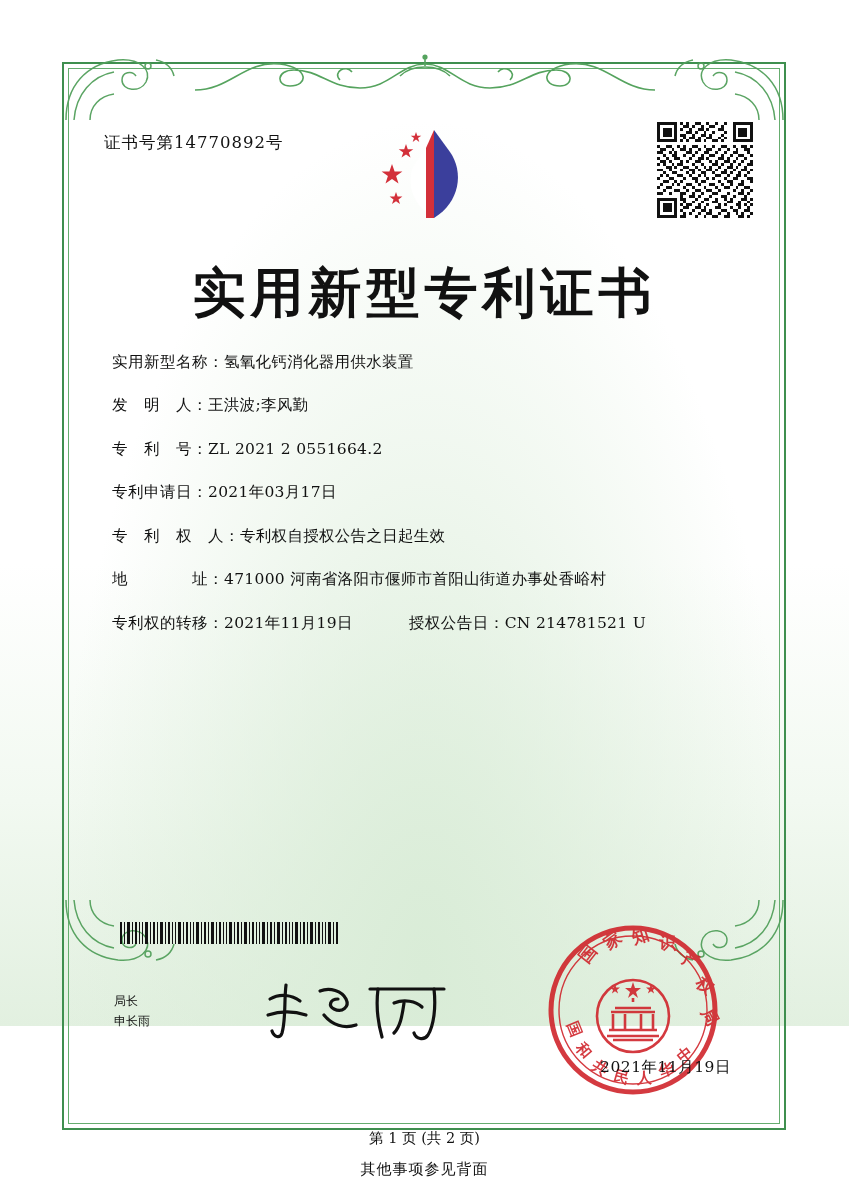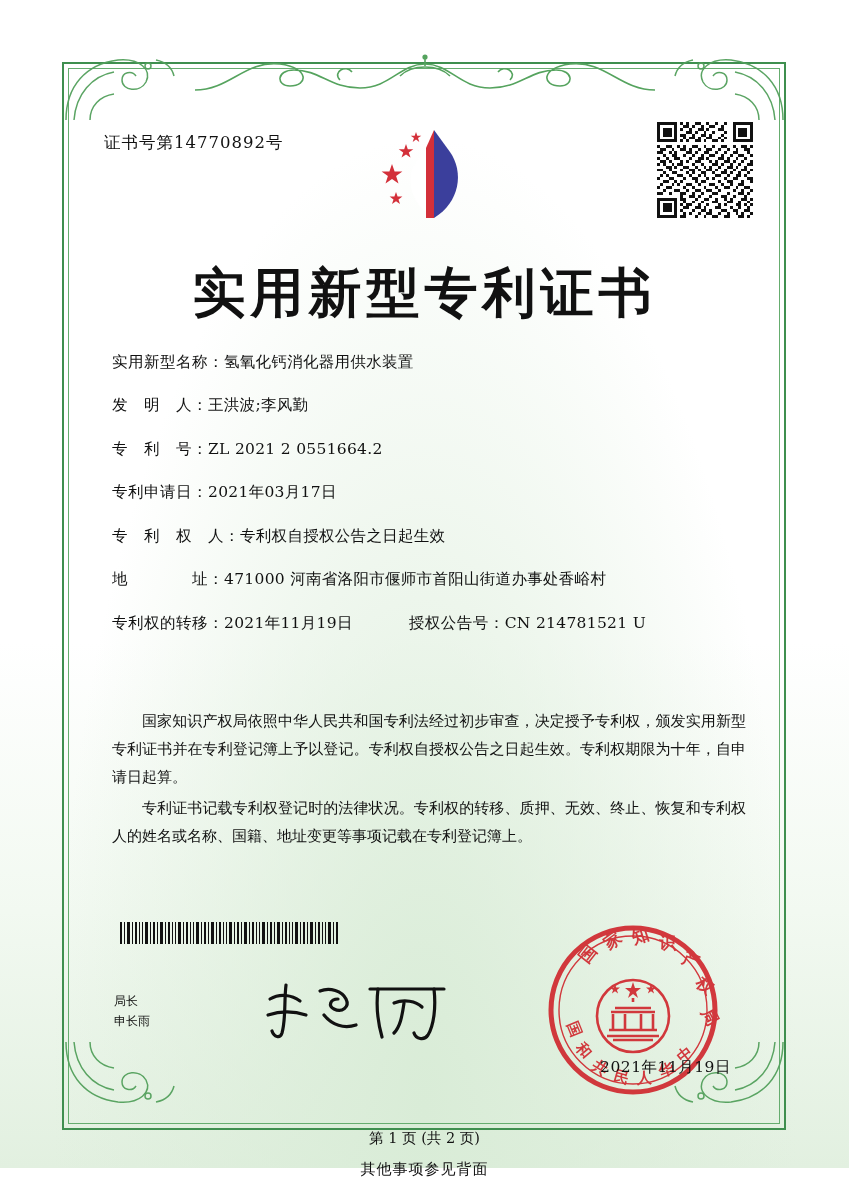--- a/index.html
+++ b/index.html
@@ -14,21 +14,21 @@
     font-family: "Liberation Serif", serif;
     color: #1a1a1a;
     overflow: hidden;
   }
 
   
   .certificate {
     position: absolute;
     left: 0; top: 0;
     width: 849px;
-    height: 1168px;
+    height: 1026px;
     background:
       radial-gradient(ellipse at 50% 95%, #d9ecd7 0%, rgba(217,236,215,0.55) 28%, rgba(255,255,255,0) 62%),
       linear-gradient(to bottom, #ffffff 0%, #ffffff 55%, #f2f9f1 78%, #e2f0e0 100%);
   }
 
   .outer-border {
     position: absolute;
     left: 62px; top: 62px;
     width: 724px;
     height: 1068px;
@@ -609,29 +609,25 @@
       <span class="field-value">专利权自授权公告之日起生效</span>
     </div>
     <div class="field-row">
       <span class="field-label">地　　　　址：</span>
       <span class="field-value">471000 河南省洛阳市偃师市首阳山街道办事处香峪村</span>
     </div>
     <div class="field-row dual">
       <span class="field-label">专利权的转移：</span>
       <span class="field-value">2021年11月19日</span>
       <span class="spacer"></span>
-      <span class="field-label">授权公告号：</span>
+      <span class="field-label">授权公告日：</span>
       <span class="field-value">CN 214781521 U</span>
     </div>
   </div>
 
-  <div class="body-text">
-    <p>国家知识产权局依照中华人民共和国专利法经过初步审查，决定授予专利权，颁发实用新型专利证书并在专利登记簿上予以登记。专利权自授权公告之日起生效。专利权期限为十年，自申请日起算。</p>
-    <p>专利证书记载专利权登记时的法律状况。专利权的转移、质押、无效、终止、恢复和专利权人的姓名或名称、国籍、地址变更等事项记载在专利登记簿上。</p>
-  </div>
 
   <div class="barcode">
     <svg viewBox="0 0 220 22" shape-rendering="crispEdges">
       <g fill="#111">
         <rect x="0" y="0" width="2" height="22"></rect>
           <rect x="4" y="0" width="1" height="22"></rect>
         <rect x="7" y="0" width="3" height="22"></rect>
           <rect x="12" y="0" width="1" height="22"></rect>
         <rect x="15" y="0" width="2" height="22"></rect>
           <rect x="19" y="0" width="1" height="22"></rect>

